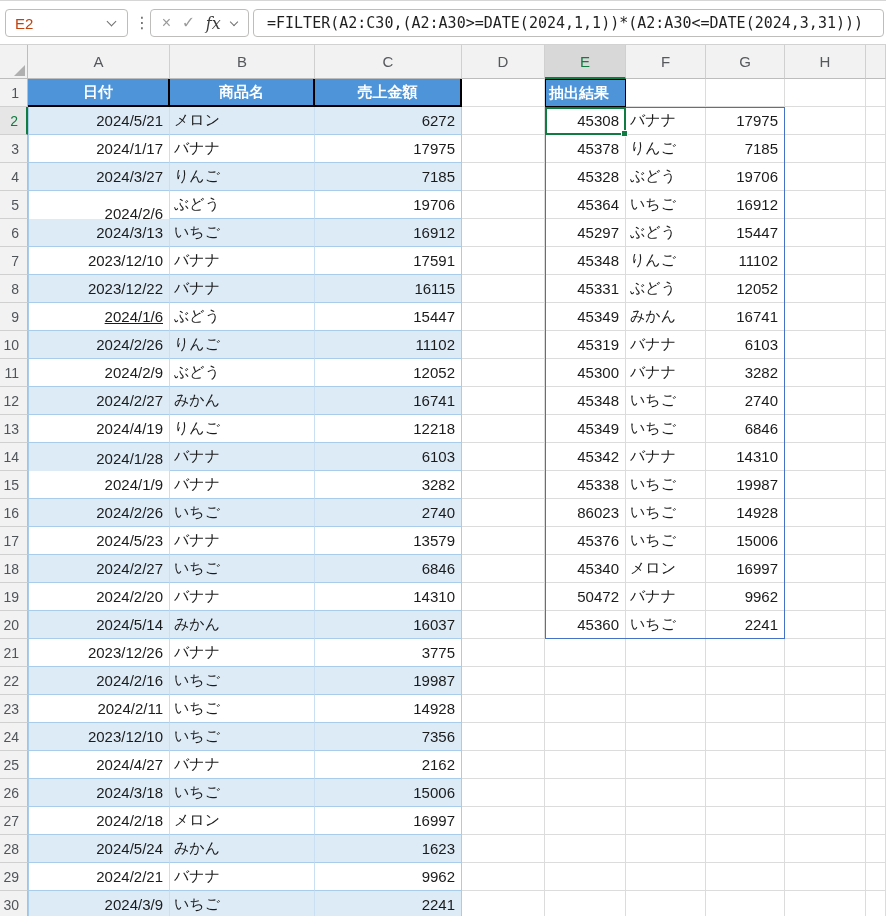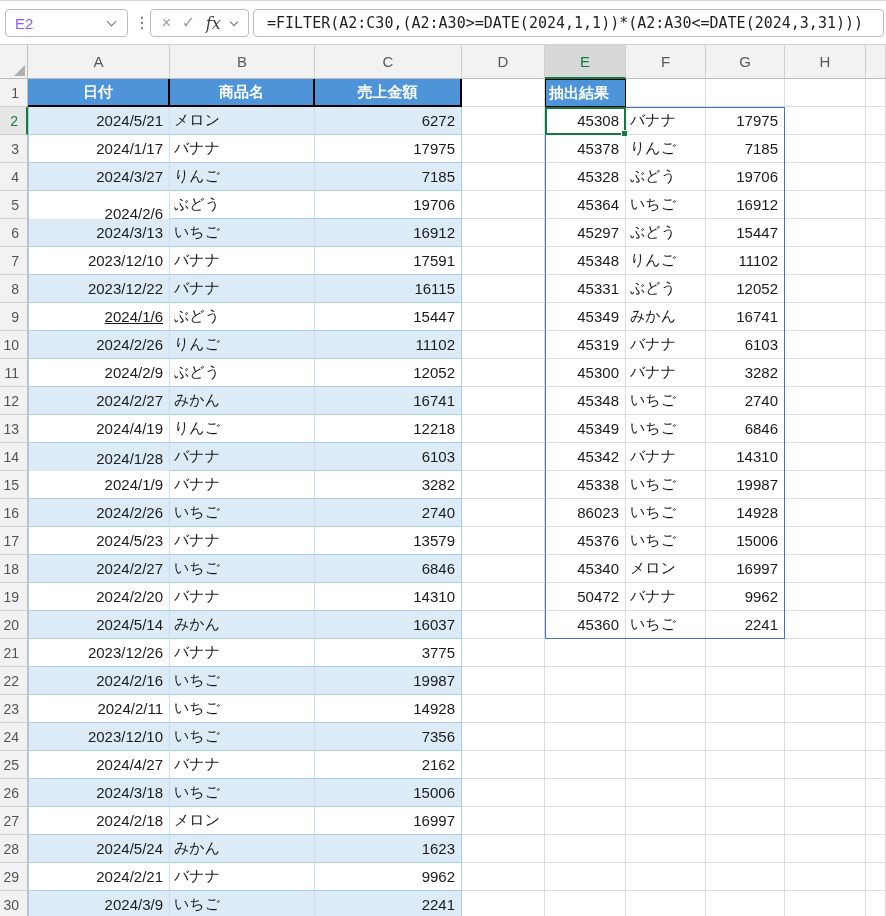--- a/index.html
+++ b/index.html
@@ -12,21 +12,21 @@
   
   .formula-bar {
     position:absolute; left:0; top:0; width:886px; height:44px;
     background:#fff; border-bottom:1px solid #D2D2D2;
   }
   .name-box {
     position:absolute; left:5px; top:8px; width:123px; height:28px;
     border:1px solid #BFBDBB; border-radius:4px; background:#fff;
     display:flex; align-items:center;
   }
-  .name-box-value { margin-left:9px; flex:1; font-size:15px; color:#8b5cf6; }
+  .name-box-value { margin-left:9px; flex:1; font-size:15px; color:#c2410c; }
   .chev {
     display:inline-block; width:7px; height:7px;
     border-right:1.5px solid #707070; border-bottom:1.5px solid #707070;
     transform:rotate(45deg); margin:-3px 12px 0 0;
   }
   .dots { position:absolute; left:134px; top:12px; font-size:16px; color:#6b6b6b; }
   .fx-group {
     position:absolute; left:150px; top:8px; width:99px; height:28px;
     border:1px solid #BFBDBB; border-radius:4px; background:#fff;
     display:flex; align-items:center; justify-content:space-evenly;

